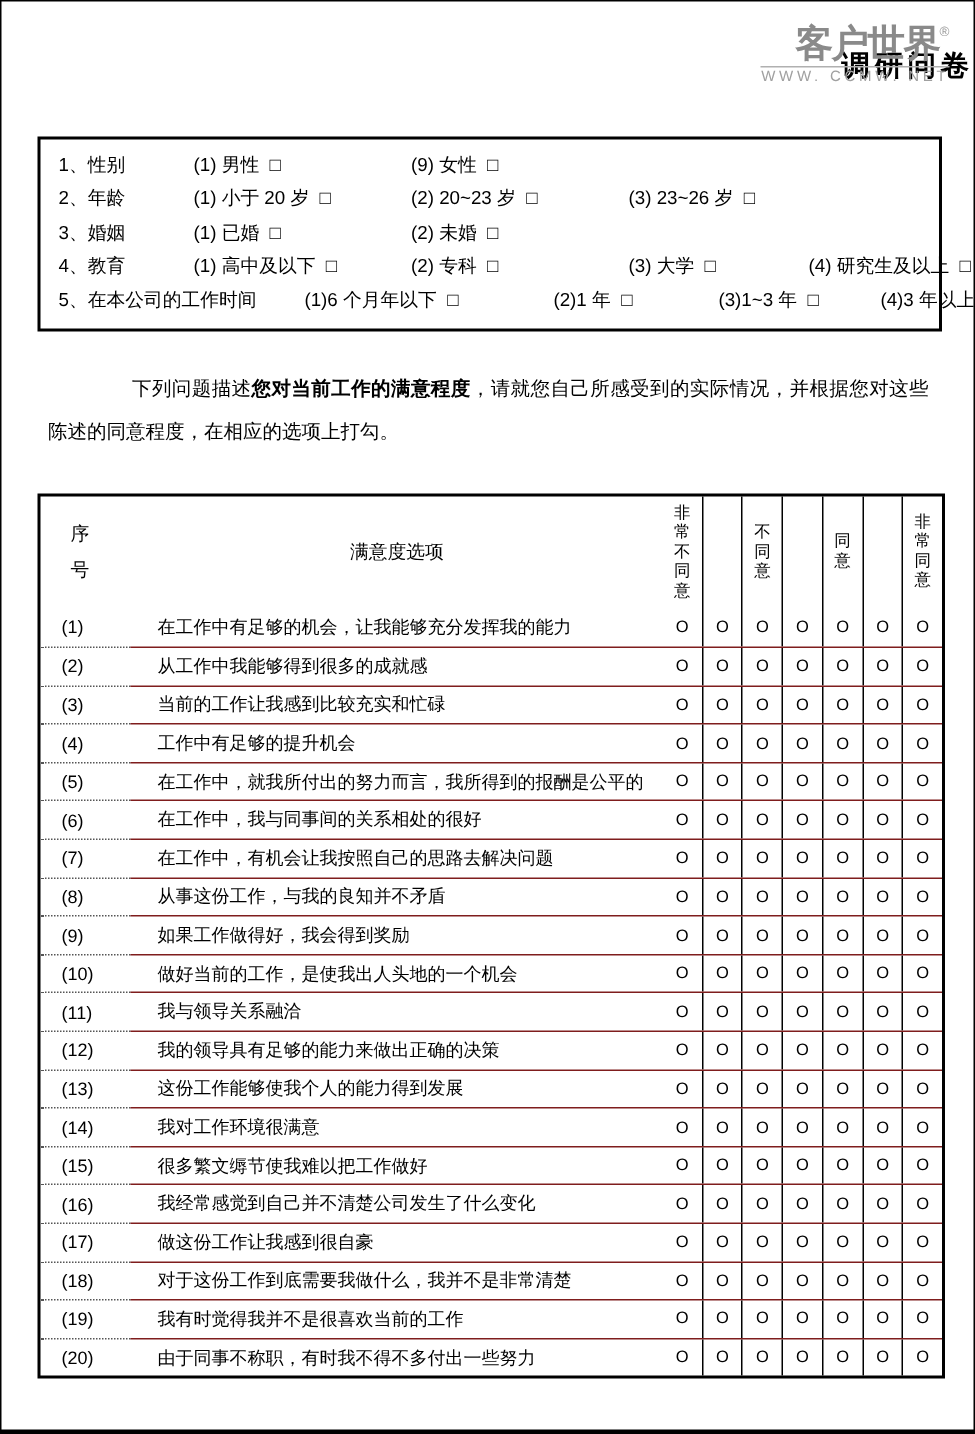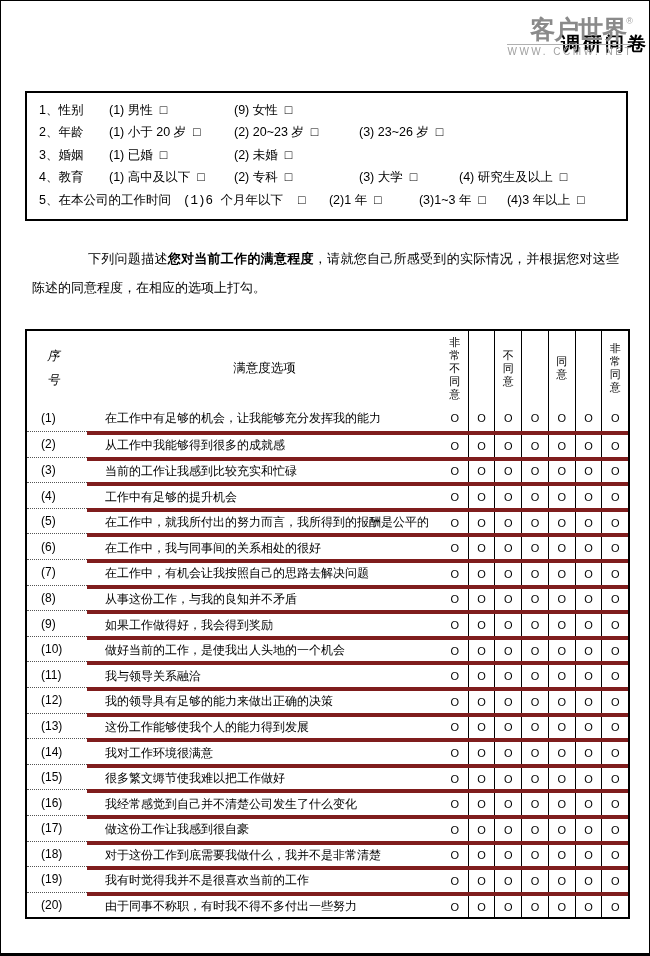--- a/index.html
+++ b/index.html
@@ -43,28 +43,29 @@
   .demo-box{
     margin:34px 21px 0 24px;
     border:2px solid #000;
     padding:6px 0 7px 0;
   }
   .demo-line{
     display:flex;align-items:center;
     height:22.5px;
     padding:0 12px;
     font-size:12.5px;
+    gap:20px;
   }
   .demo-label{white-space:pre;}
   .w-label{width:70px;flex:none;}
   .demo-opt{white-space:pre;flex:none;}
   .w-opt{width:125px;}
   .w-opt-c{width:100px;}
   .line5 .demo-label{margin-right:12px;}
-  .line5 .o1{width:146px;font-family:Liberation Mono, monospace;}
+  .line5 .o1{width:146px;}
   .line5 .o2{width:90px;}
   .line5 .o3{width:88px;}
   
   .instructions{
     margin:23px 30px 0 31px;
     font-size:13px;
     line-height:29px;
     text-indent:56px;
     text-align:justify;
   }
@@ -72,21 +73,21 @@
   
   .qtable{
     margin:27px 21px 0 24px;
     width:601px;
     border:2px solid #000;
   }
   .thead{display:flex;height:75px;}
   .th-num{width:60px;flex:none;display:flex;align-items:center;}
   .th-num span{
     display:inline-block;width:14px;margin-left:20px;
-    font-size:12.5px;line-height:24px;word-break:break-all;font-style:italic;
+    font-size:12.5px;line-height:24px;word-break:break-all;
   }
   .th-q{width:355px;flex:none;display:flex;align-items:center;justify-content:center;font-size:12.5px;}
   .th-scale{flex:1;display:flex;}
   .th-cell{flex:1;display:flex;align-items:center;justify-content:center;}
   .th-cell:not(:first-child){border-left:1px solid #000;}
   .th-cell span{
     display:inline-block;width:12px;
     font-size:11px;line-height:13px;
     word-break:break-all;text-align:center;
   }
@@ -102,21 +103,21 @@
     font-size:12px;white-space:nowrap;overflow:hidden;
   }
   .c-rates{flex:1;display:flex;}
   .rate-cell{
     flex:1;display:flex;align-items:center;justify-content:center;
     font-size:11px;
   }
   .rate-cell:not(:first-child){border-left:1px solid #000;}
   .trow + .trow .c-num{border-top:1px dotted #555;}
   .trow + .trow .c-text,
-  .trow + .trow .c-rates{border-top:4px solid #7f1d1d;}
+  .trow + .trow .c-rates{border-top:1px solid #7f1d1d;}
 </style>
 </head>
 <body>
 
 <div class="page">
 
   <div class="logo">
     <span class="logo-brand">客户世界</span><span class="logo-reg">®</span><br>
     <span class="logo-url">WWW. CCMW. NET</span>
   </div>

